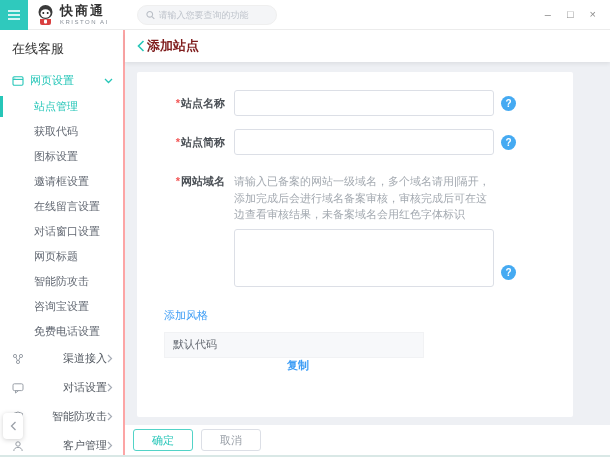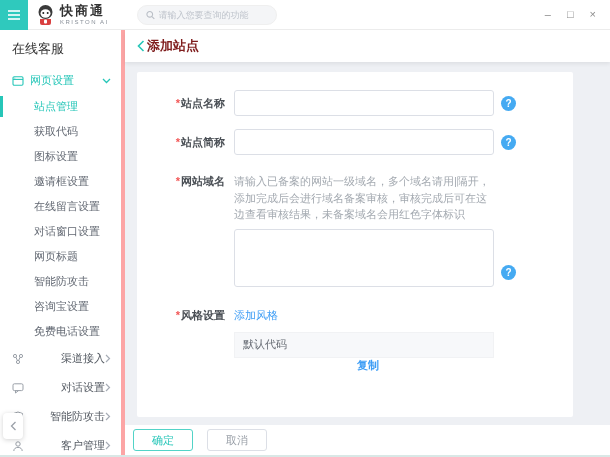--- a/index.html
+++ b/index.html
@@ -16,21 +16,21 @@
   .search-pill { margin-left:28px; width:140px; height:20px; background:#f4f5f7; border:1px solid #efefef; border-radius:11px; display:flex; align-items:center; padding:0 8px; }
   .search-pill input { border:none; outline:none; background:transparent; font-size:9px; width:100%; margin-left:4px; color:#666; font-family:inherit; }
   .search-pill input::placeholder { color:#bfc4cc; }
   .win-controls { margin-left:auto; display:flex; align-items:center; gap:16px; margin-right:14px; color:#8b8b8b; font-size:11px; }
   .win-controls span { cursor:pointer; line-height:1; }
 
   
   .app-body { display:flex; height:425px; }
 
   
-  .sidebar { width:125px; background:#fff; border-right:4px solid #fca5a5; overflow:hidden; position:relative; flex:0 0 auto; }
+  .sidebar { width:125px; background:#fff; border-right:2px solid #fca5a5; overflow:hidden; position:relative; flex:0 0 auto; }
   .sidebar-title { font-size:13px; color:#333; padding:10px 12px 9px; }
   .grp-head { display:flex; align-items:center; padding:6px 10px 6px 12px; color:#26c6b8; cursor:pointer; }
   .grp-head .g-icon { display:flex; margin-right:6px; }
   .grp-head .g-label { flex:1; font-size:11px; }
   .sub-item { padding:5px 0 5px 34px; font-size:11px; color:#636973; cursor:pointer; position:relative; white-space:nowrap; }
   .sub-item.active { color:#26c6b8; }
   .sub-item.active::before { content:""; position:absolute; left:0; top:2px; bottom:2px; width:3px; background:#26c6b8; }
   .nav-group { display:flex; align-items:center; padding:7px 10px 7px 12px; font-size:11px; color:#555b63; cursor:pointer; white-space:nowrap; }
   .nav-group .g-icon { display:flex; margin-right:6px; color:#9aa0a8; }
   .nav-group .g-label { flex:1;text-align:right; }
@@ -53,21 +53,21 @@
   .help { width:15px; height:15px; border-radius:50%; background:#45aaf2; color:#fff; font-size:10px; font-weight:bold; display:flex; align-items:center; justify-content:center; margin-left:7px; cursor:pointer; flex:0 0 auto; }
   .help.mid { align-self:center; }
   .help.bottom { align-self:flex-end; margin-bottom:9px; }
   .hint { font-size:11px; color:#a3a9b0; line-height:1.5; padding-top:5px; }
   .domain-area { width:260px; height:58px; border:1px solid #dcdfe6; border-radius:3px; margin-top:6px; resize:none; outline:none; font-family:inherit; font-size:11px; padding:4px 6px; }
   .style-link { font-size:11px; color:#3d9df5; cursor:pointer; display:inline-block; padding-top:6px; }
   .style-bar-row { display:flex; align-items:center; margin-top:9px;flex-direction:column; }
   .style-bar { width:260px; height:26px; background:#f7f8fa; border:1px solid #f1f2f4; display:flex; align-items:center; padding:0 8px; font-size:11px; color:#666b73; }
   .copy-link { font-size:11px; color:#3d9df5; margin-left:8px; cursor:pointer; font-weight:bold; }
 
-  .footer { height:30px; background:#fff; display:flex; align-items:center; padding-left:8px; gap:14px; flex:0 0 auto; }
+  .footer { height:30px; background:#fff; display:flex; align-items:center; padding-left:8px; gap:8px; flex:0 0 auto; }
   .btn { height:22px; min-width:60px; border-radius:3px; font-size:11px; display:flex; align-items:center; justify-content:center; cursor:pointer; background:#fff; padding:0 18px; font-family:inherit; }
   .btn.confirm { border:1px solid #52d3c7; color:#26c6b8; }
   .btn.cancel { border:1px solid #dcdfe6; color:#9aa0a8; }
 
   .bottom-line { position:absolute; left:0; right:0; bottom:0; height:2px; background:#d9e8e6; z-index:6; }
 </style>
 </head>
 <body>
 
 <div class="topbar">
@@ -235,21 +235,20 @@
         <div class="frow">
           <div class="lbl"><span class="req">*</span><span>网站域名</span></div>
           <div class="ctrl">
             <div class="hint">请输入已备案的网站一级域名，多个域名请用|隔开，添加完成后会进行域名备案审核，审核完成后可在这边查看审核结果，未备案域名会用红色字体标识</div>
             <textarea class="domain-area" style=""></textarea>
           </div>
           <div class="help bottom">?</div>
         </div>
 
         <div class="frow">
-          <div class="lbl"><span class="req">*</span><span>风格设置</span></div>
           <div class="ctrl" style="width:auto;">
             <span class="style-link">添加风格</span>
             <div class="style-bar-row">
               <div class="style-bar">默认代码</div>
               <span class="copy-link">复制</span>
             </div>
           </div>
         </div>
 
       </div>

